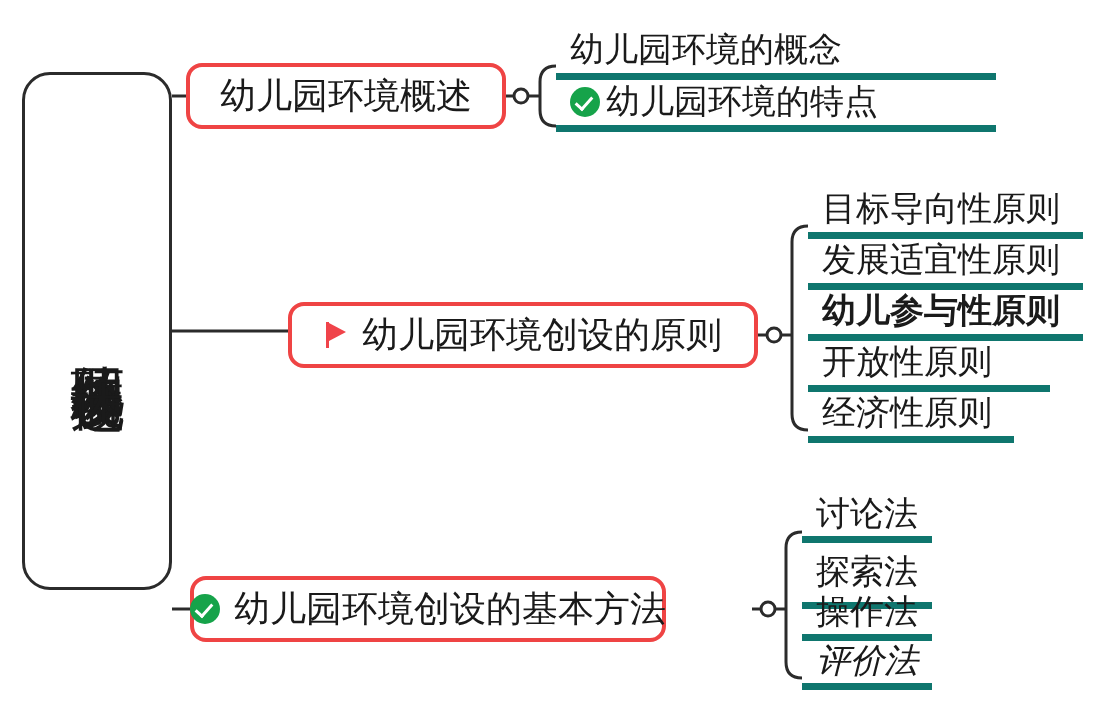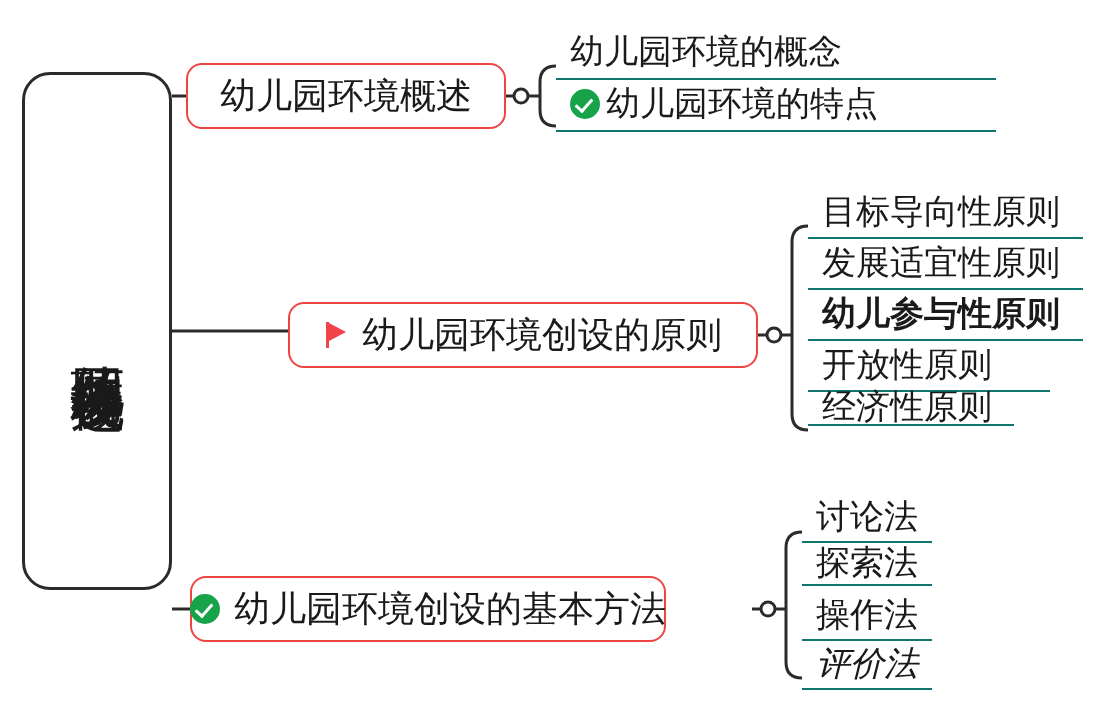--- a/index.html
+++ b/index.html
@@ -47,38 +47,38 @@
   .root .vtext {
     writing-mode: vertical-rl;
     text-orientation: upright;
     font-size: 54px;
     line-height: 1.02;
     letter-spacing: 2px;
     font-family: "Liberation Serif", "DejaVu Serif", serif;
   }
   
   .branch {
-    border: 2px solid #ef4444;
+    border: 4px solid #ef4444;
     border-radius: 16px;
     background: #ffffff;
     font-size: 36px;
     padding: 4px 4px;
     gap: 8px;
   }
   .b1 { left: 186px; top: 63px;  width: 320px; height: 66px; }
   .b2 { left: 288px; top: 302px; width: 470px; height: 66px; }
   .b3 { left: 190px; top: 576px; width: 476px; height: 66px; }
 
   
   .leaf {
     font-size: 34px;
     color: #1a1a1a;
     justify-content: flex-start;
     padding: 0 10px 2px 14px;
-    border-bottom: 2px solid #0f766e;
+    border-bottom: 7px solid #0f766e;
     background: transparent;
   }
 
   .badge-check {
     display: inline-block;
     width: 30px;
     height: 30px;
     border-radius: 50%;
     background: #16a34a;
     position: relative;
@@ -177,33 +177,33 @@
   </div>
   <div class="node leaf" style="left:808px; top:188px; width:275px; height:51px;">
     <span class="label">目标导向性原则</span>
   </div>
   <div class="node leaf" style="left:808px; top:290px; width:275px; height:51px;font-weight:bold;">
     <span class="label">幼儿参与性原则</span>
   </div>
   <div class="node leaf" style="left:808px; top:341px; width:242px; height:51px;align-items:center;">
     <span class="label">开放性原则</span>
   </div>
-  <div class="node leaf" style="left:808px; top:392px; width:206px; height:34px;">
+  <div class="node leaf" style="left:808px; top:392px; width:206px; height:51px;">
     <span class="label">经济性原则</span>
   </div>
 
   <div class="node branch b3">
     <span class="badge-check"></span>
     <span class="label">幼儿园环境创设的基本方法</span>
   </div>
 
   <div class="node leaf" style="left:802px; top:494px; width:130px; height:49px;">
     <span class="label">讨论法</span>
   </div>
-  <div class="node leaf" style="left:802px; top:543px; width:130px; height:43px;">
+  <div class="node leaf" style="left:802px; top:543px; width:130px; height:66px;">
     <span class="label">探索法</span>
   </div>
   <div class="node leaf" style="left:802px; top:592px; width:130px; height:49px;">
     <span class="label">操作法</span>
   </div>
   <div class="node leaf" style="left:802px; top:641px; width:130px; height:49px;font-style:italic;">
     <span class="label">评价法</span>
   </div>
 
 </div>

